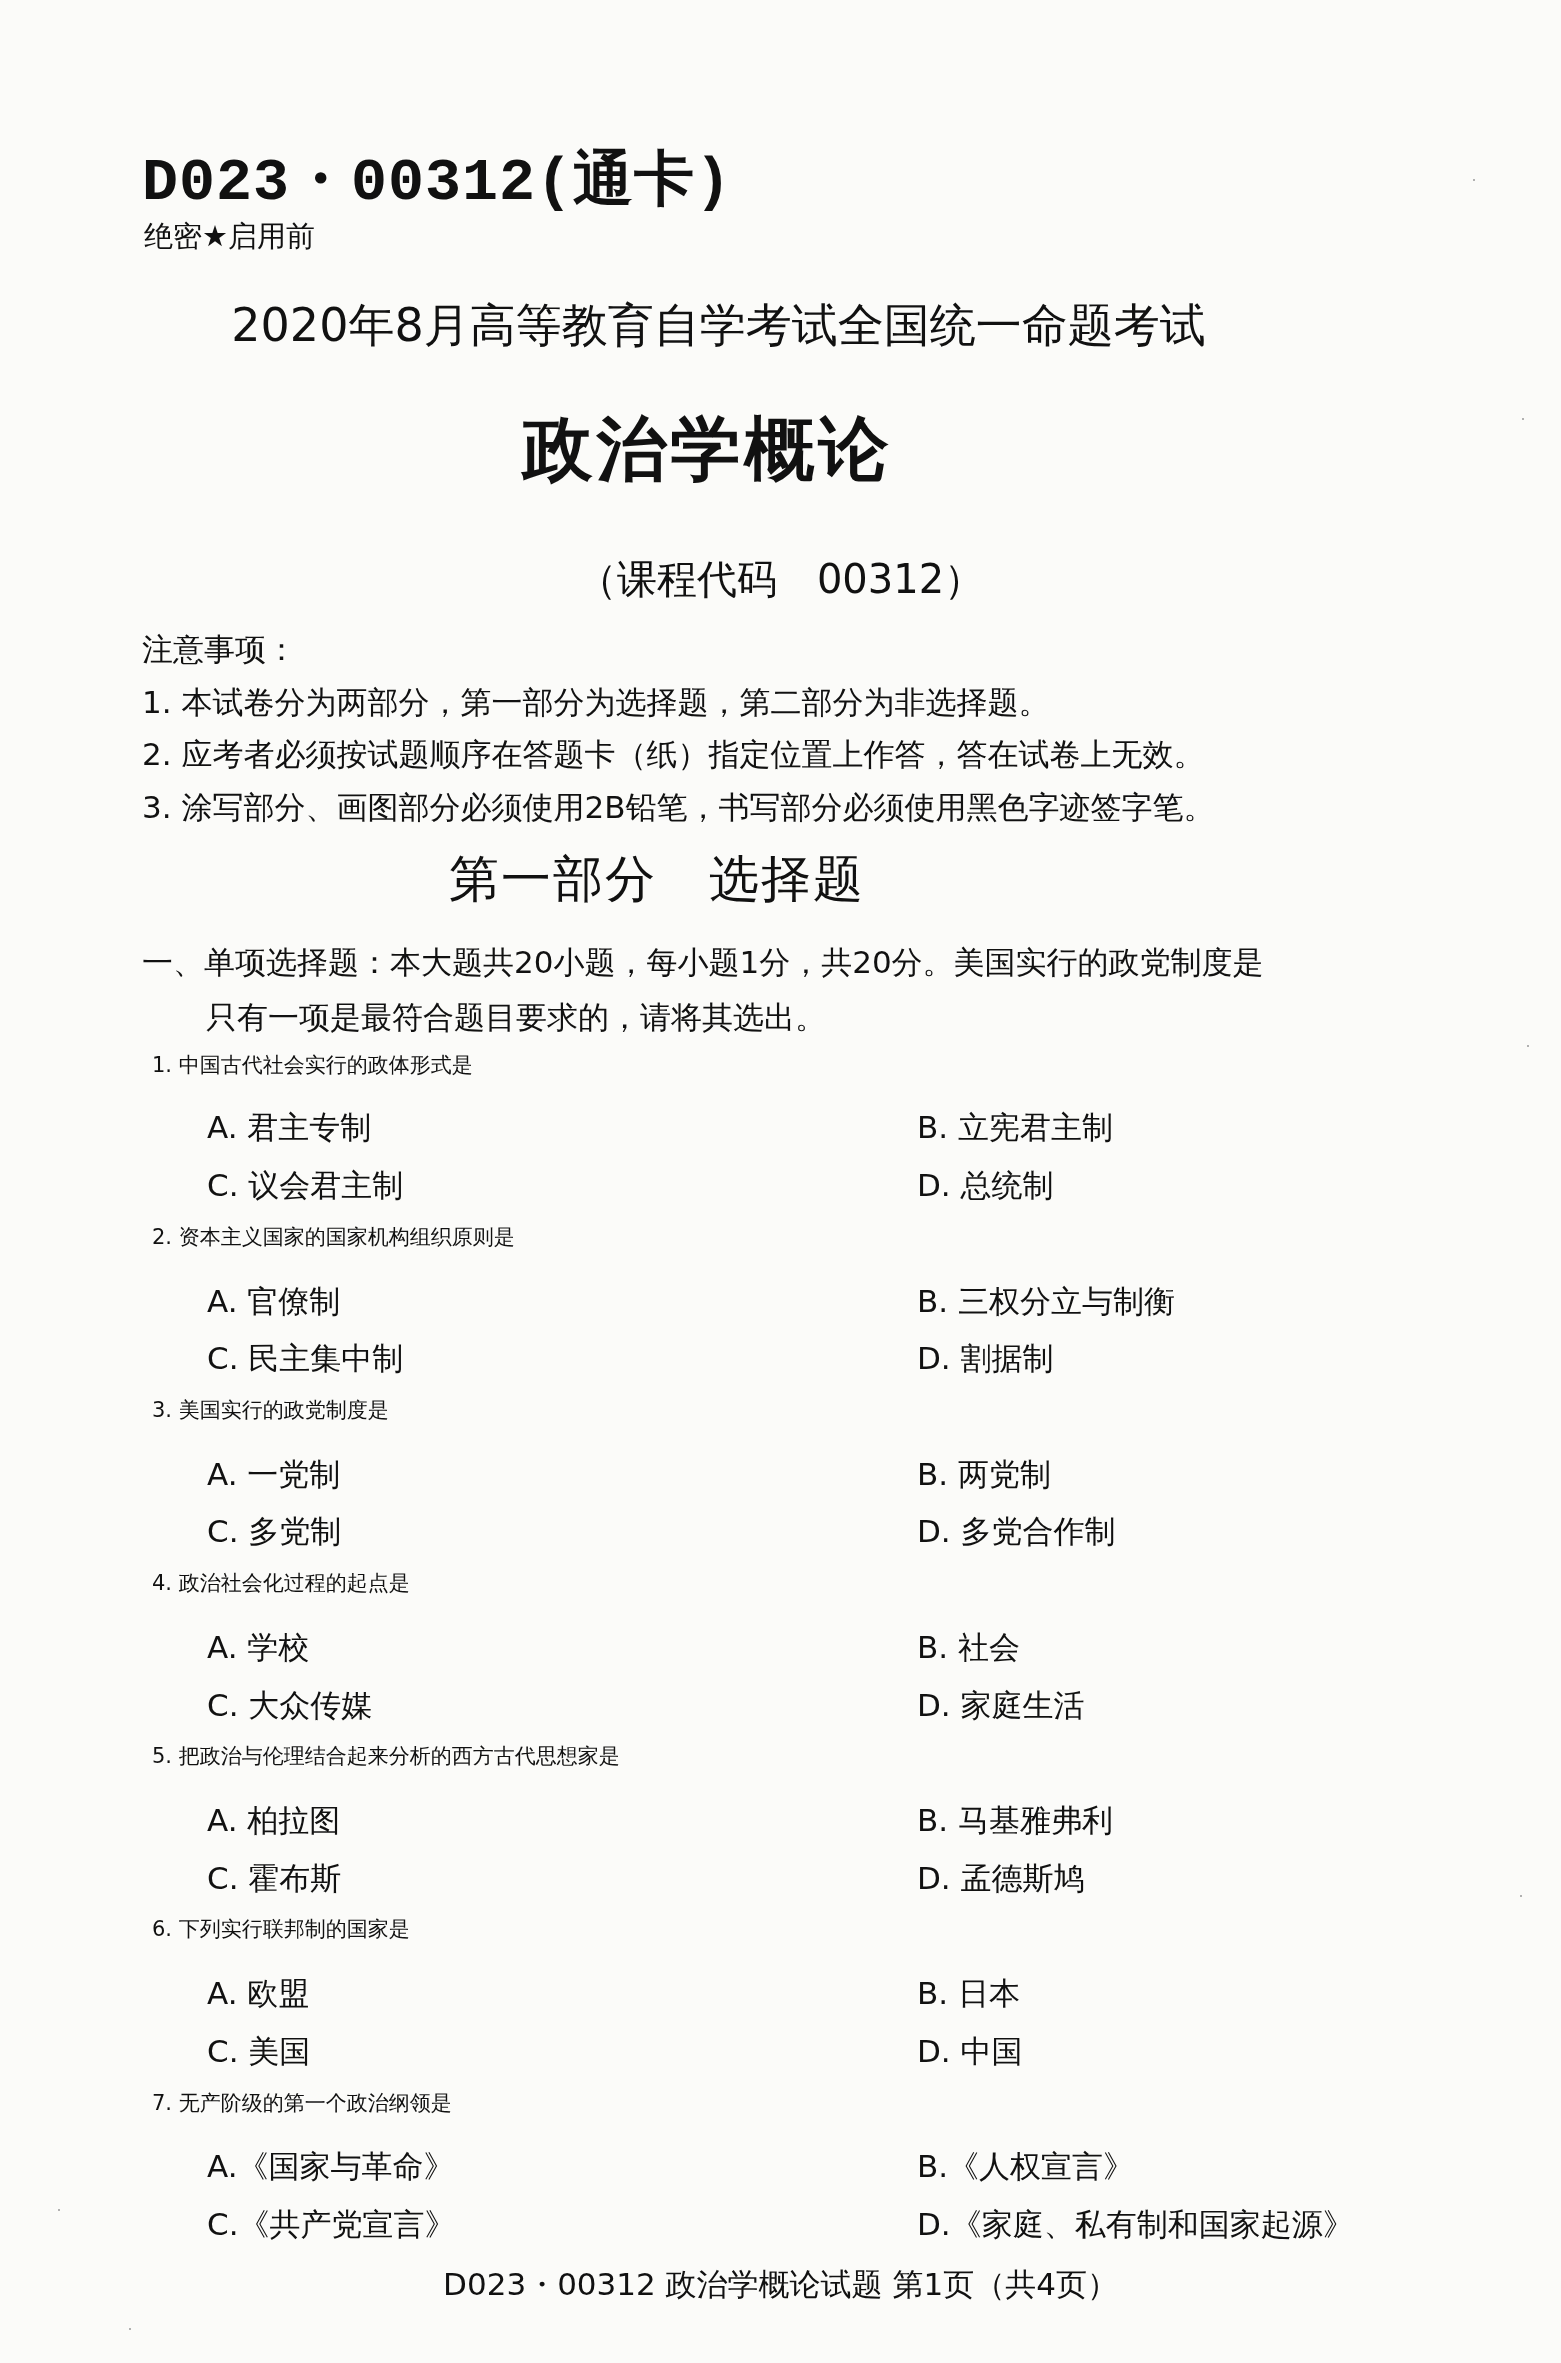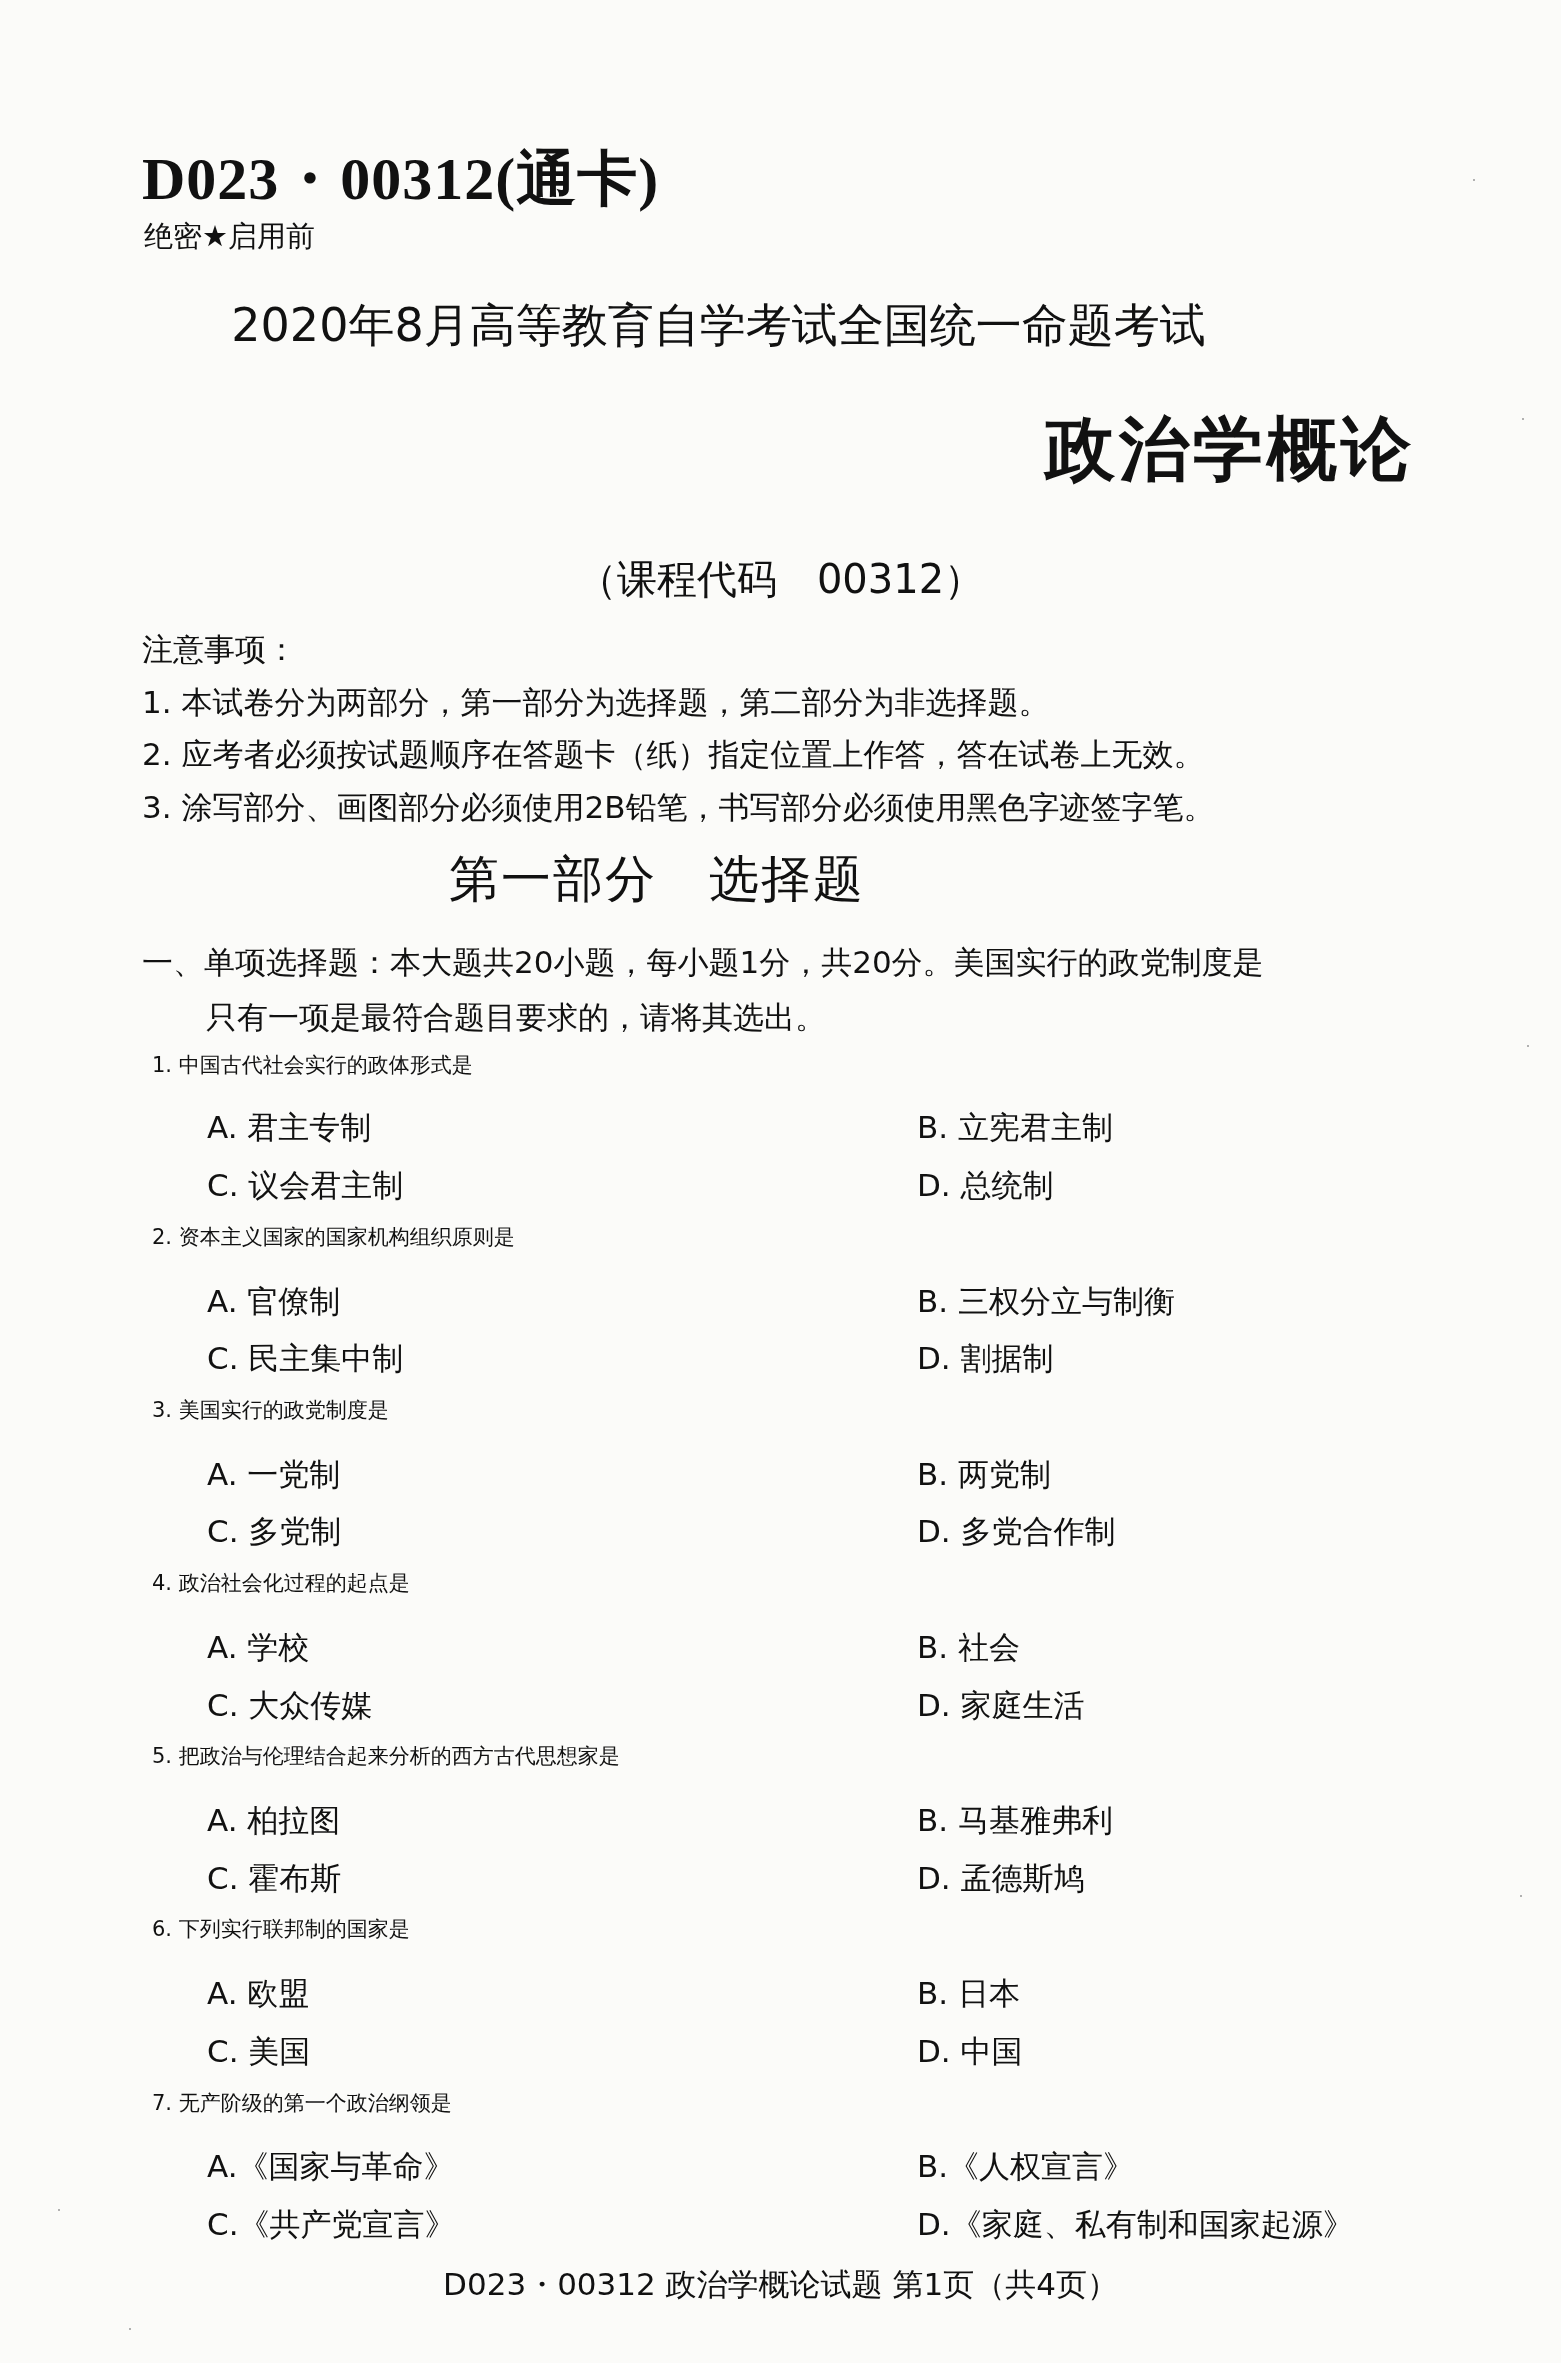--- a/index.html
+++ b/index.html
@@ -1,24 +1,24 @@
 <!DOCTYPE html>
 <html><head>
 <meta charset="utf-8">
 <style>
   html, body { margin:0; padding:0; }
   body {
     width:1561px; height:2363px; background:#fbfbf9; position:relative; overflow:hidden;
     font-family:"DejaVu Sans", "Liberation Sans", sans-serif; color:#111;
   }
   .abs { position:absolute; white-space:nowrap; }
-  .code { left:142px; top:139px; font-family:Liberation Serif, serif; font-weight:bold; font-size:60px; letter-spacing:1px; }
+  .code { left:142px; top:139px; font-family:Liberation Mono, monospace; font-weight:bold; font-size:60px; letter-spacing:1px; }
   .secret { left:144px; top:217px; font-size:29px; }
   .exam-title { left:0; width:1437px; text-align:center; top:295px; font-size:46px; }
-  .subject { left:0; width:1415px; text-align:right; top:403px; font-size:70px; font-weight:bold; letter-spacing:4px; }
+  .subject { left:0; width:1415px; text-align:center; top:403px; font-size:70px; font-weight:bold; letter-spacing:4px; }
   .course { left:0; width:1561px; text-align:center; top:552px; font-size:40px; }
   .notes-title { left:142px; top:629px; font-size:31px; }
   .note { left:142px; font-size:31px; }
   .part-title { left:0; width:1314px; text-align:center; top:846px; font-size:50px; letter-spacing:2px; }
   .sec-intro { left:142px; top:935px; font-size:31px; line-height:55px; white-space:normal; width:1333px; }
   .sec-intro .l2 { display:block; padding-left:64px; }
   .q { left:152px; font-size:21px; }
   .opt { font-size:31px; }
   .optA { left:207px; }
   .optB { left:917px; }

